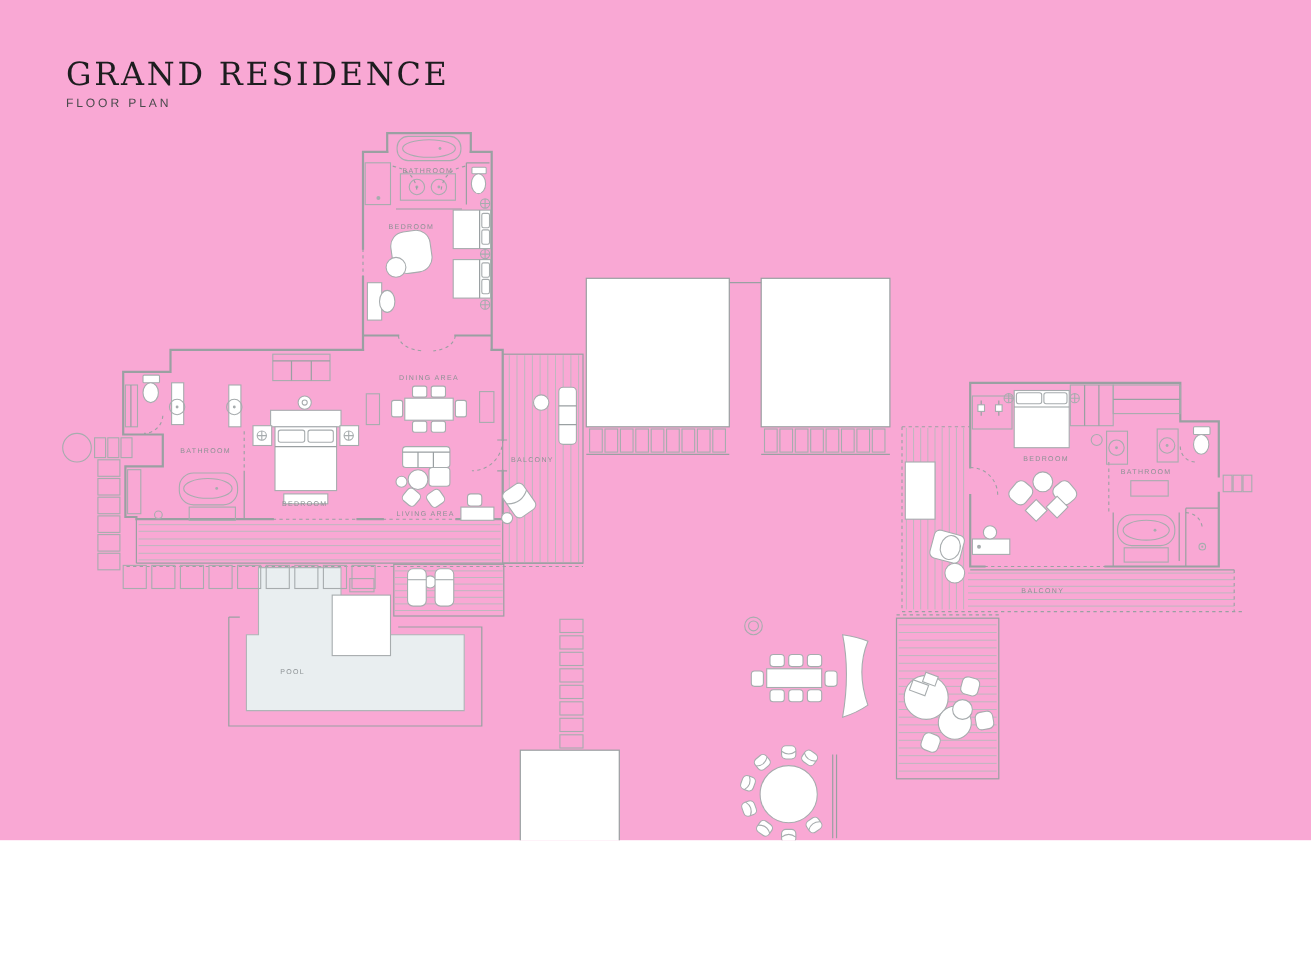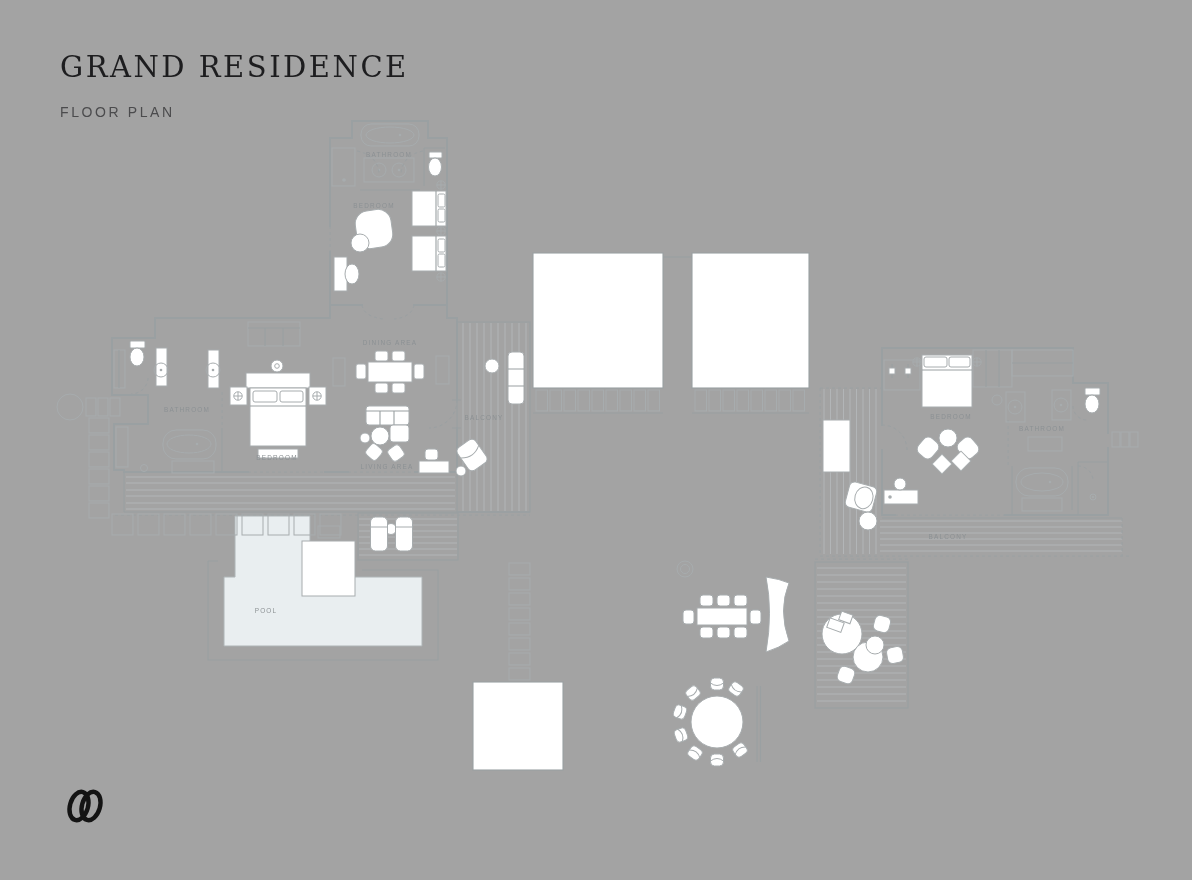--- a/index.html
+++ b/index.html
@@ -1,21 +1,21 @@
 <!DOCTYPE html>
 <html style="--wall: #9aa0a2; --furniture: #a7acae; --deck: #b6babc; --label: #8c9194; --pool-fill: #e9eef0; --title: #1d1d1f; --subtitle: #4b4b4d; --logo: #141414;"><head>
 <meta charset="utf-8">
 <style>
   html,body{margin:0;padding:0;background:#fff;}
-  .page{position:relative;width:1192px;height:880px;background:#a3a3a3;overflow:hidden;
+  .page{position:relative;width:1192px;height:764px;background:#f9a8d4;overflow:hidden;
         font-family:"Liberation Sans",sans-serif;}
   .header{position:absolute;left:60px;top:50px;}
   .header h1{margin:0;font-family:"DejaVu Serif","Liberation Serif",serif;font-weight:500;
              font-size:29px;letter-spacing:2.5px;color:var(--title,#1d1d1f);}
-  .header .subtitle{margin-top:20px;font-size:14px;letter-spacing:2.6px;color:var(--subtitle,#4b4b4d);}
+  .header .subtitle{margin-top:4px;font-size:11px;letter-spacing:2.6px;color:var(--subtitle,#4b4b4d);}
   .logo{position:absolute;left:60px;top:786px;}
   .logo ellipse{stroke:var(--logo,#141414);stroke-width:4.4;fill:none;}
   svg.plan{position:absolute;left:0;top:0;}
   
   .w  {stroke:var(--wall,#9aa0a2);stroke-width:2;fill:none;stroke-linecap:square;}
   .wi {stroke:var(--wall,#9aa0a2);stroke-width:1.1;fill:none;}
   .f  {stroke:var(--furniture,#a7acae);stroke-width:1;fill:#fff;}
   .fn {stroke:var(--furniture,#a7acae);stroke-width:1;fill:none;}
   .dot{fill:var(--furniture,#a7acae);stroke:none;}
   .bd {stroke:var(--wall,#a0a5a7);stroke-width:1.1;fill:none;}

